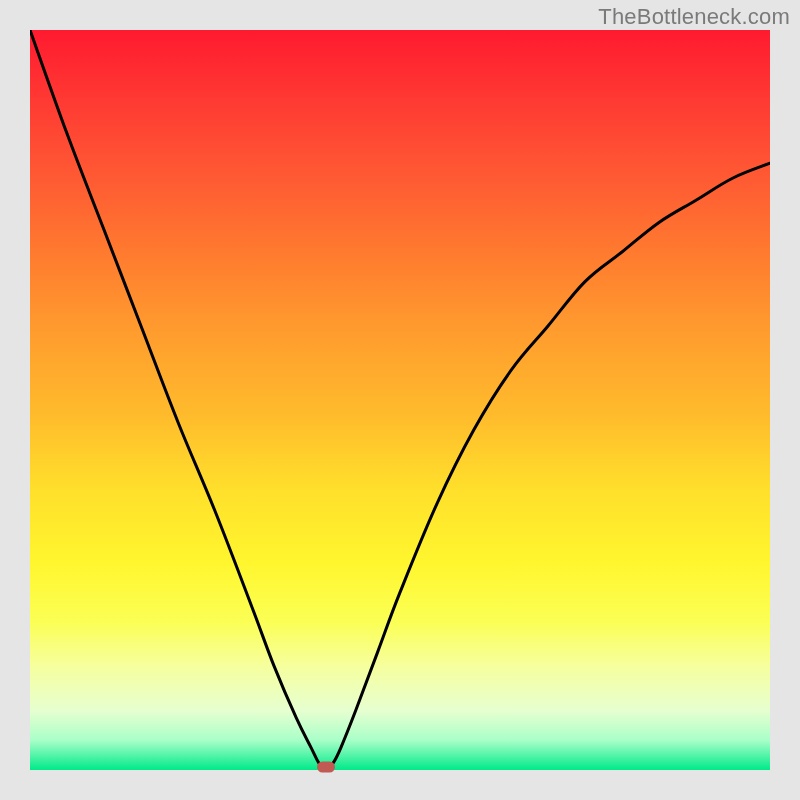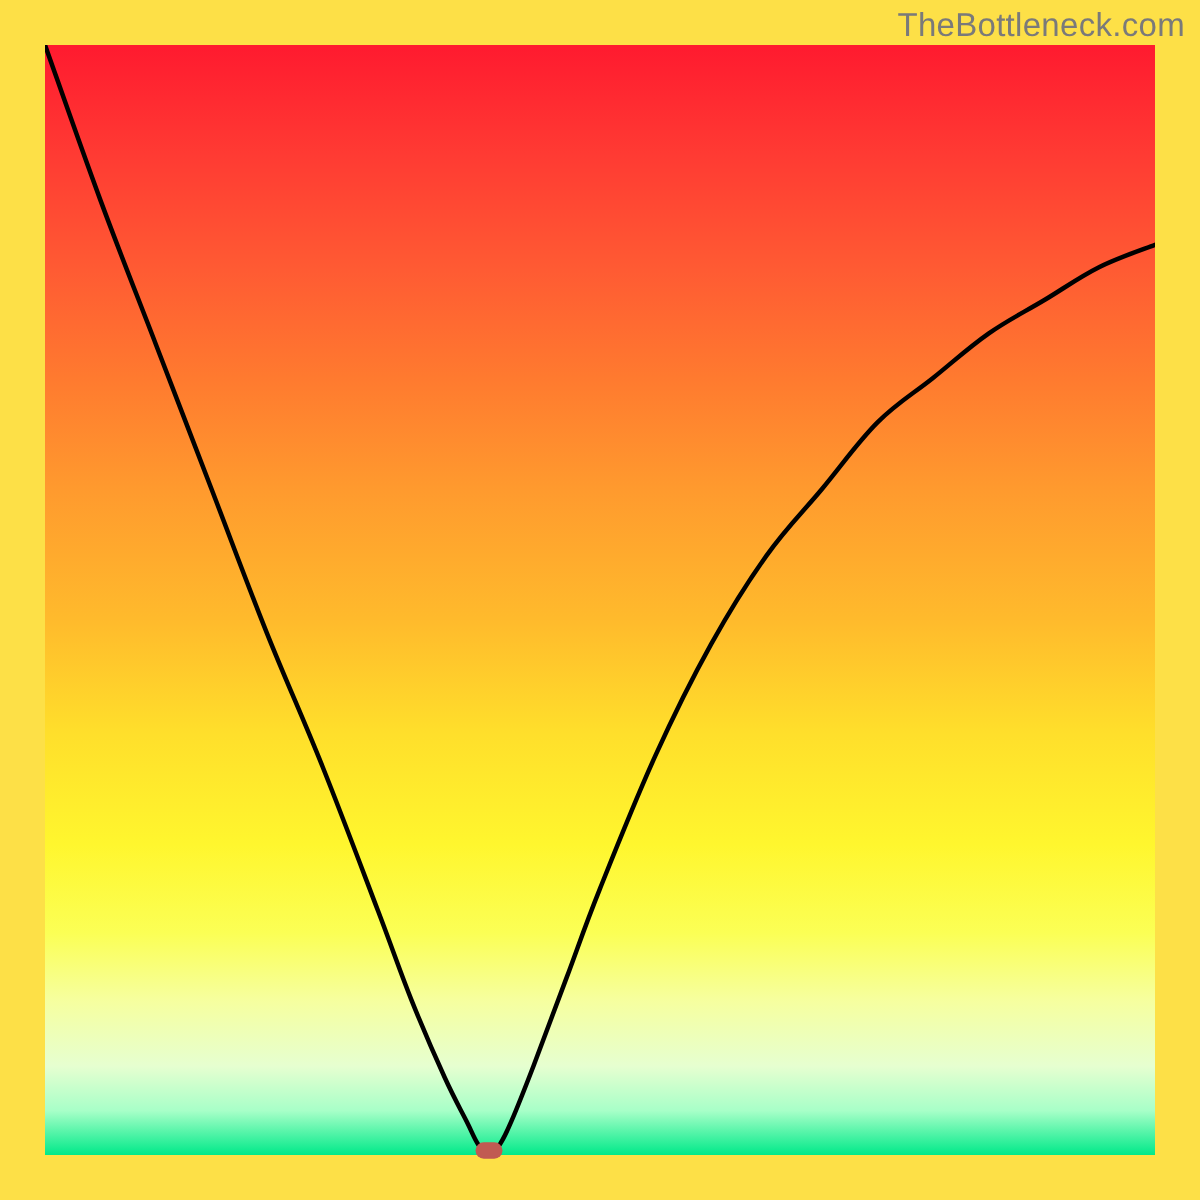--- a/index.html
+++ b/index.html
@@ -8,21 +8,21 @@
     width: 800px;
     height: 800px;
     overflow: hidden;
     background: #000;
     font-family: Arial, Helvetica, sans-serif;
   }
   .frame {
     position: relative;
     width: 800px;
     height: 800px;
-    background: #fde047;
+    background: #e5e5e5;
   }
   .plot-area {
     position: absolute;
     left: 30px;
     top: 30px;
     width: 740px;
     height: 740px;
     background: linear-gradient(to bottom,
       #ff1a2f 0%,
       #ff3b33 10%,

